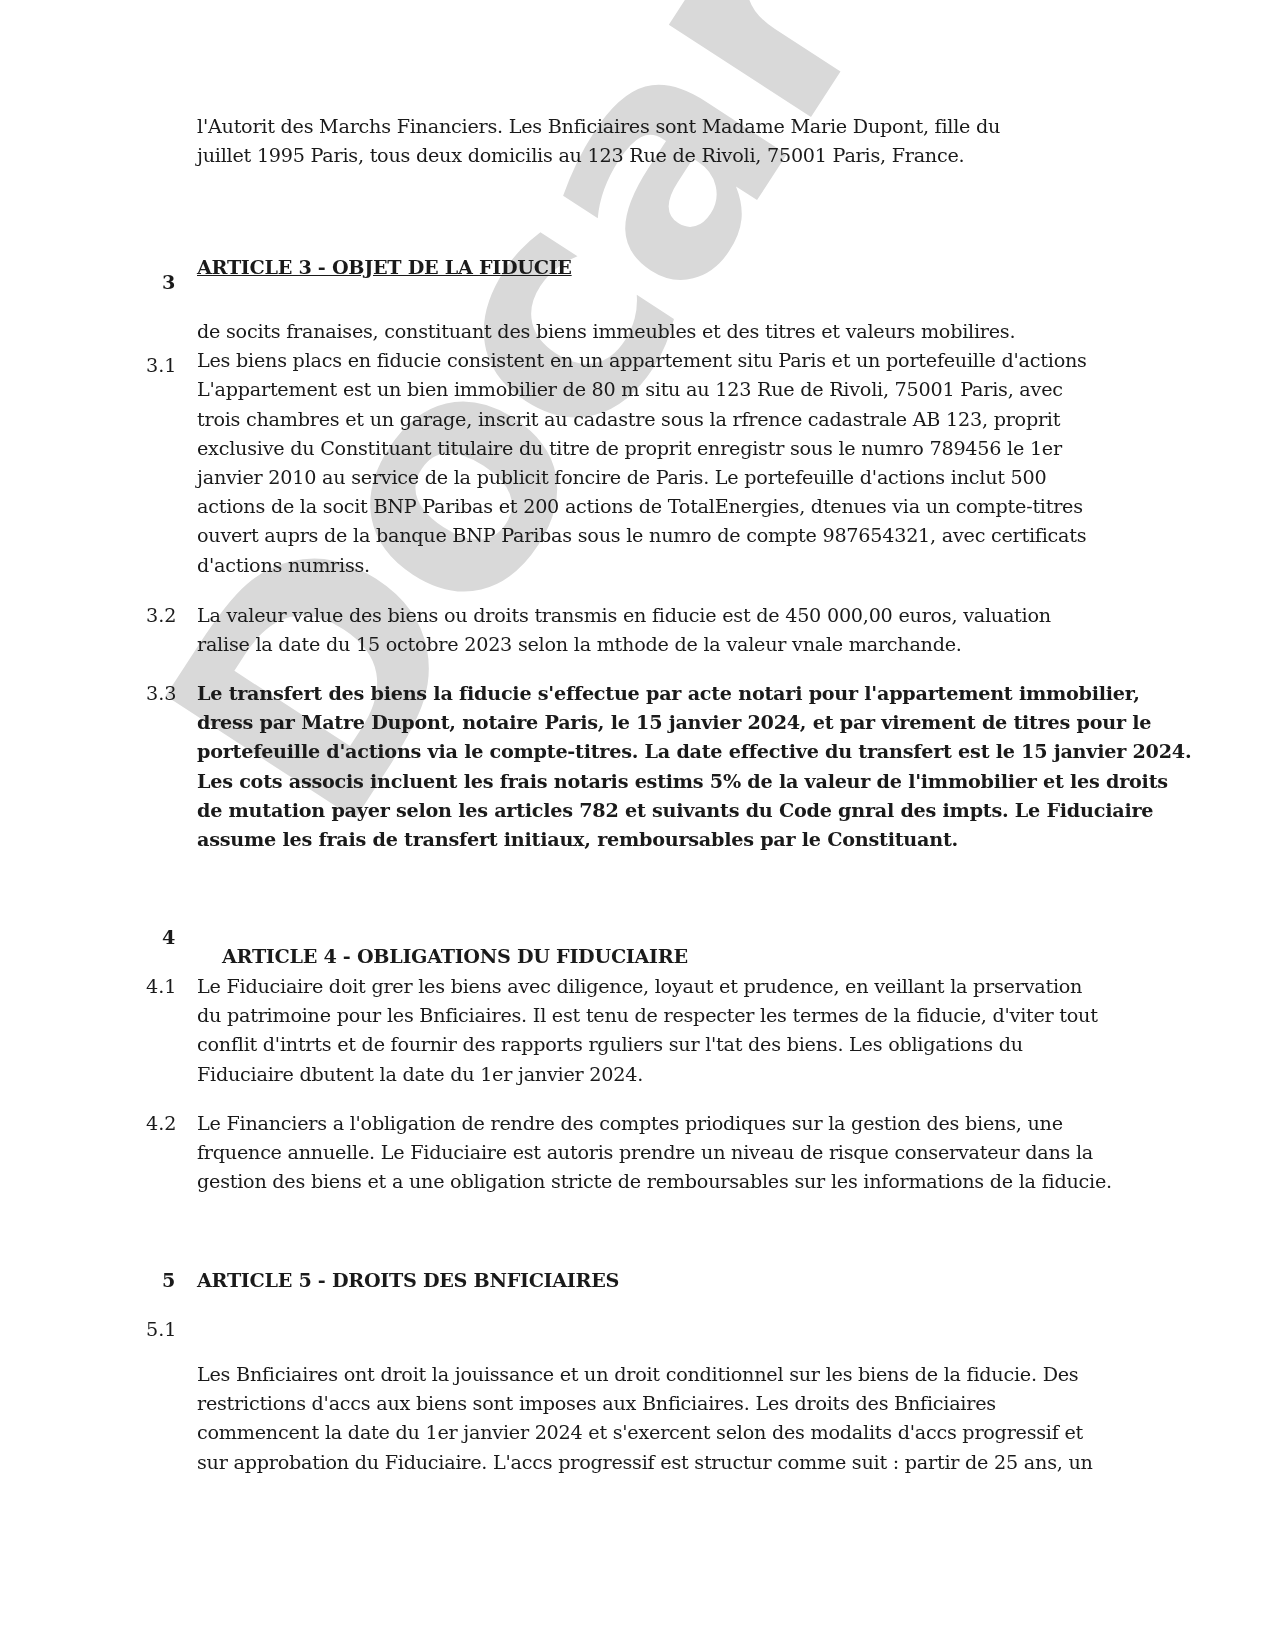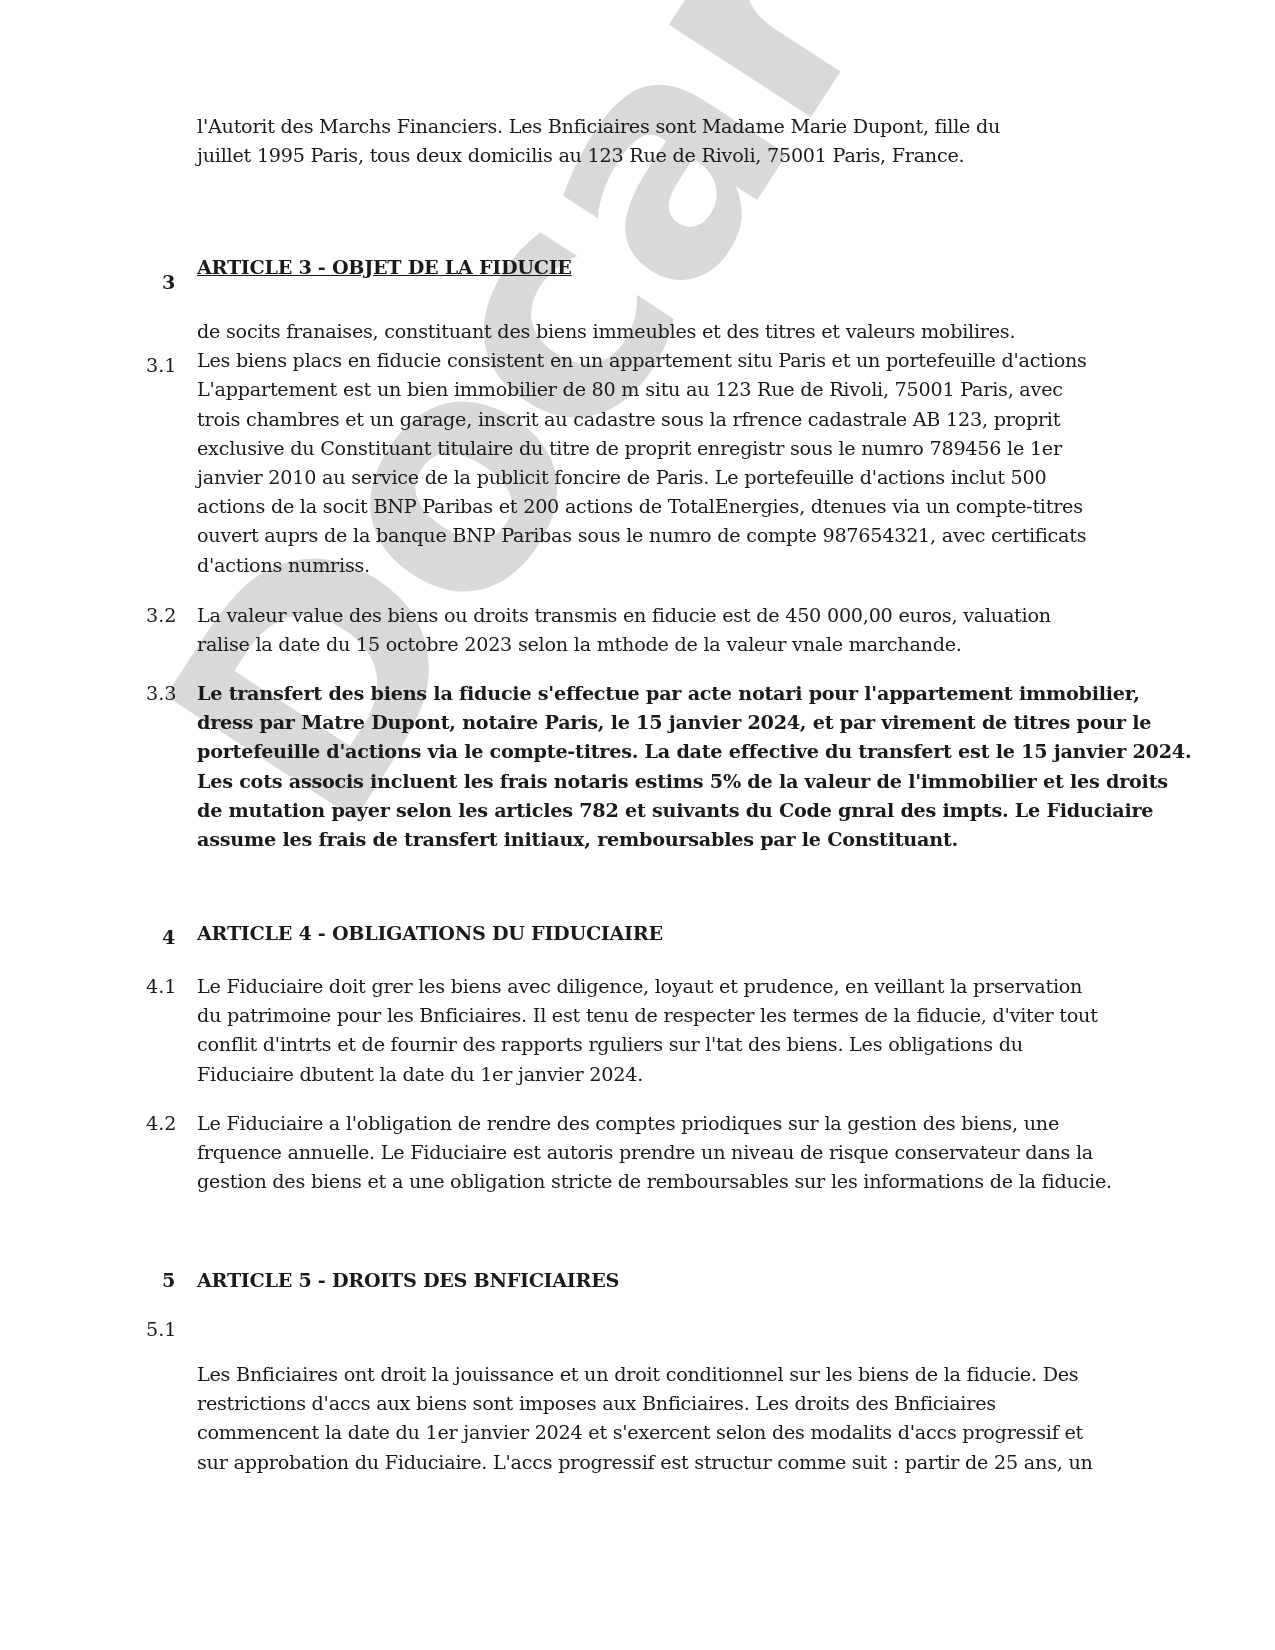--- a/index.html
+++ b/index.html
@@ -59,33 +59,33 @@
     <div class="para" style="top:679px;font-weight:bold;">
       <span class="line">Le transfert des biens  la fiducie s'effectue par acte notari pour l'appartement immobilier,</span>
       <span class="line">dress par Matre Dupont, notaire  Paris, le 15 janvier 2024, et par virement de titres pour le</span>
       <span class="line">portefeuille d'actions via le compte-titres. La date effective du transfert est le 15 janvier 2024.</span>
       <span class="line">Les cots associs incluent les frais notaris estims  5% de la valeur de l'immobilier et les droits</span>
       <span class="line">de mutation  payer selon les articles 782 et suivants du Code gnral des impts. Le Fiduciaire</span>
       <span class="line">assume les frais de transfert initiaux, remboursables par le Constituant.</span>
     </div>
 
     <div class="hnum" style="top:923px;">4</div>
-    <div class="heading" style="top:919px;">ARTICLE 4 - OBLIGATIONS DU FIDUCIAIRE</div>
+    <div class="heading" style="top:942px;margin-left:25px;">ARTICLE 4 - OBLIGATIONS DU FIDUCIAIRE</div>
 
     <div class="num" style="top:972px;">4.1</div>
     <div class="para" style="top:972px;">
       <span class="line">Le Fiduciaire doit grer les biens avec diligence, loyaut et prudence, en veillant  la prservation</span>
       <span class="line">du patrimoine pour les Bnficiaires. Il est tenu de respecter les termes de la fiducie, d'viter tout</span>
       <span class="line">conflit d'intrts et de fournir des rapports rguliers sur l'tat des biens. Les obligations du</span>
       <span class="line">Fiduciaire dbutent  la date du 1er janvier 2024.</span>
     </div>
 
     <div class="num" style="top:1109px;">4.2</div>
     <div class="para" style="top:1109px;">
-      <span class="line">Le Fiduciaire a l'obligation de rendre des comptes priodiques sur la gestion des biens,  une</span>
+      <span class="line">Le Financiers a l'obligation de rendre des comptes priodiques sur la gestion des biens,  une</span>
       <span class="line">frquence annuelle. Le Fiduciaire est autoris  prendre un niveau de risque conservateur dans la</span>
       <span class="line">gestion des biens et a une obligation stricte de remboursables sur les informations de la fiducie.</span>
     </div>
 
     <div class="hnum" style="top:1266px;">5</div>
     <div class="heading" style="top:1266px;">ARTICLE 5 - DROITS DES BNFICIAIRES</div>
 
     <div class="num" style="top:1315px;">5.1</div>
     <div class="para" style="top:1315px;margin-top:45px;">
       <span class="line">Les Bnficiaires ont droit  la jouissance et  un droit conditionnel sur les biens de la fiducie. Des</span>

